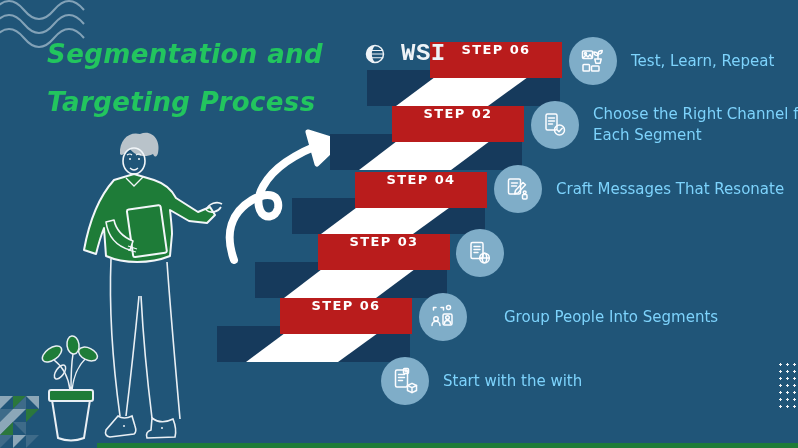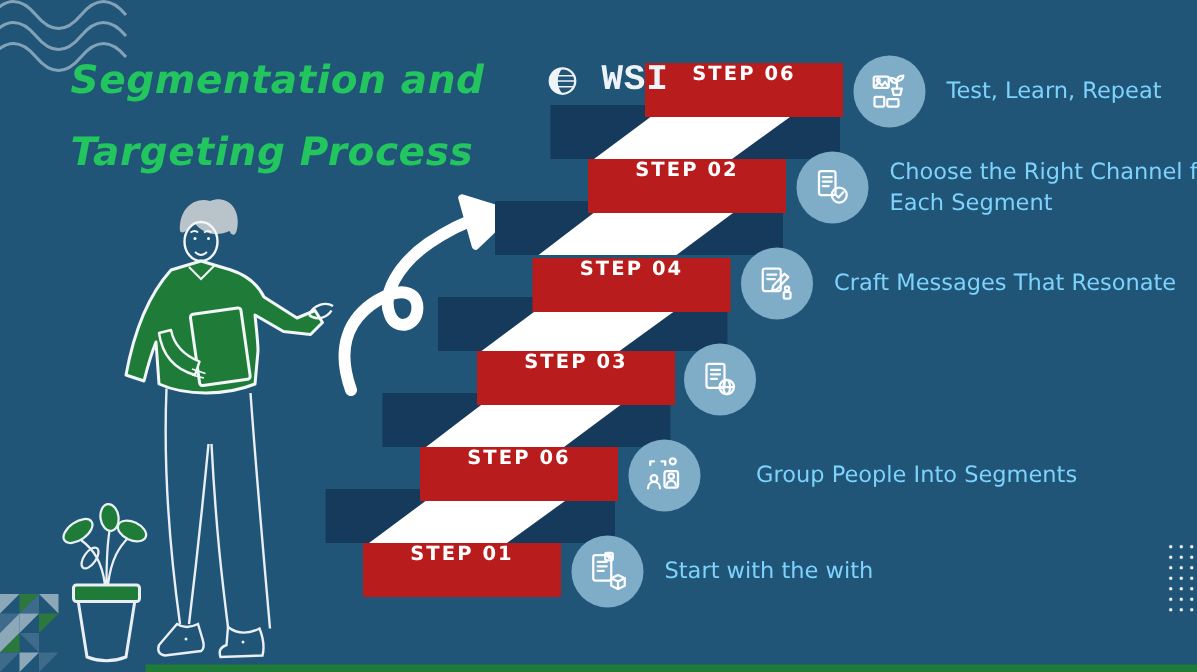--- a/index.html
+++ b/index.html
@@ -207,23 +207,20 @@
       <circle cx="20.5" cy="5.5" r="2"></circle>
       <circle cx="8" cy="17" r="2.2"></circle>
       <path d="M4,23.5 c0,-2.5 1.8,-4.2 4,-4.2 s4,1.7 4,4.2"></path>
       <rect x="15" y="12" width="9" height="11" rx="1.5"></rect>
       <circle cx="19.5" cy="15.5" r="1.8"></circle>
       <path d="M16.5,21.5 c0,-1.6 1.3,-3 3,-3 s3,1.4 3,3"></path>
     </svg>
   </div>
   <div class="step-desc" style="left:504px;top:317px;width:300px">Group People Into Segments</div>
 
-  <div class="step-box" style="left:242px;top:362px">
-    <span>STEP 01</span>
-  </div>
   <div class="icon-circle" style="left:381px;top:357px">
     <svg width="30" height="30" viewBox="0 0 30 30">
       <rect x="5.5" y="4" width="12" height="17" rx="1.5"></rect>
       <path d="M8.5,8.5 h6 M8.5,11.5 h6 M8.5,14.5 h4"></path>
       <rect x="13.5" y="2.5" width="5" height="5" rx="1"></rect>
       <path d="M16,4 v2 M15,5 h2"></path>
       <path d="M17.5,19.5 l4.5,-2.2 4.5,2.2 v5 l-4.5,2.2 -4.5,-2.2 z"></path>
       <path d="M17.5,19.5 l4.5,2.2 4.5,-2.2 M22,21.7 V26.5"></path>
     </svg>
   </div>

